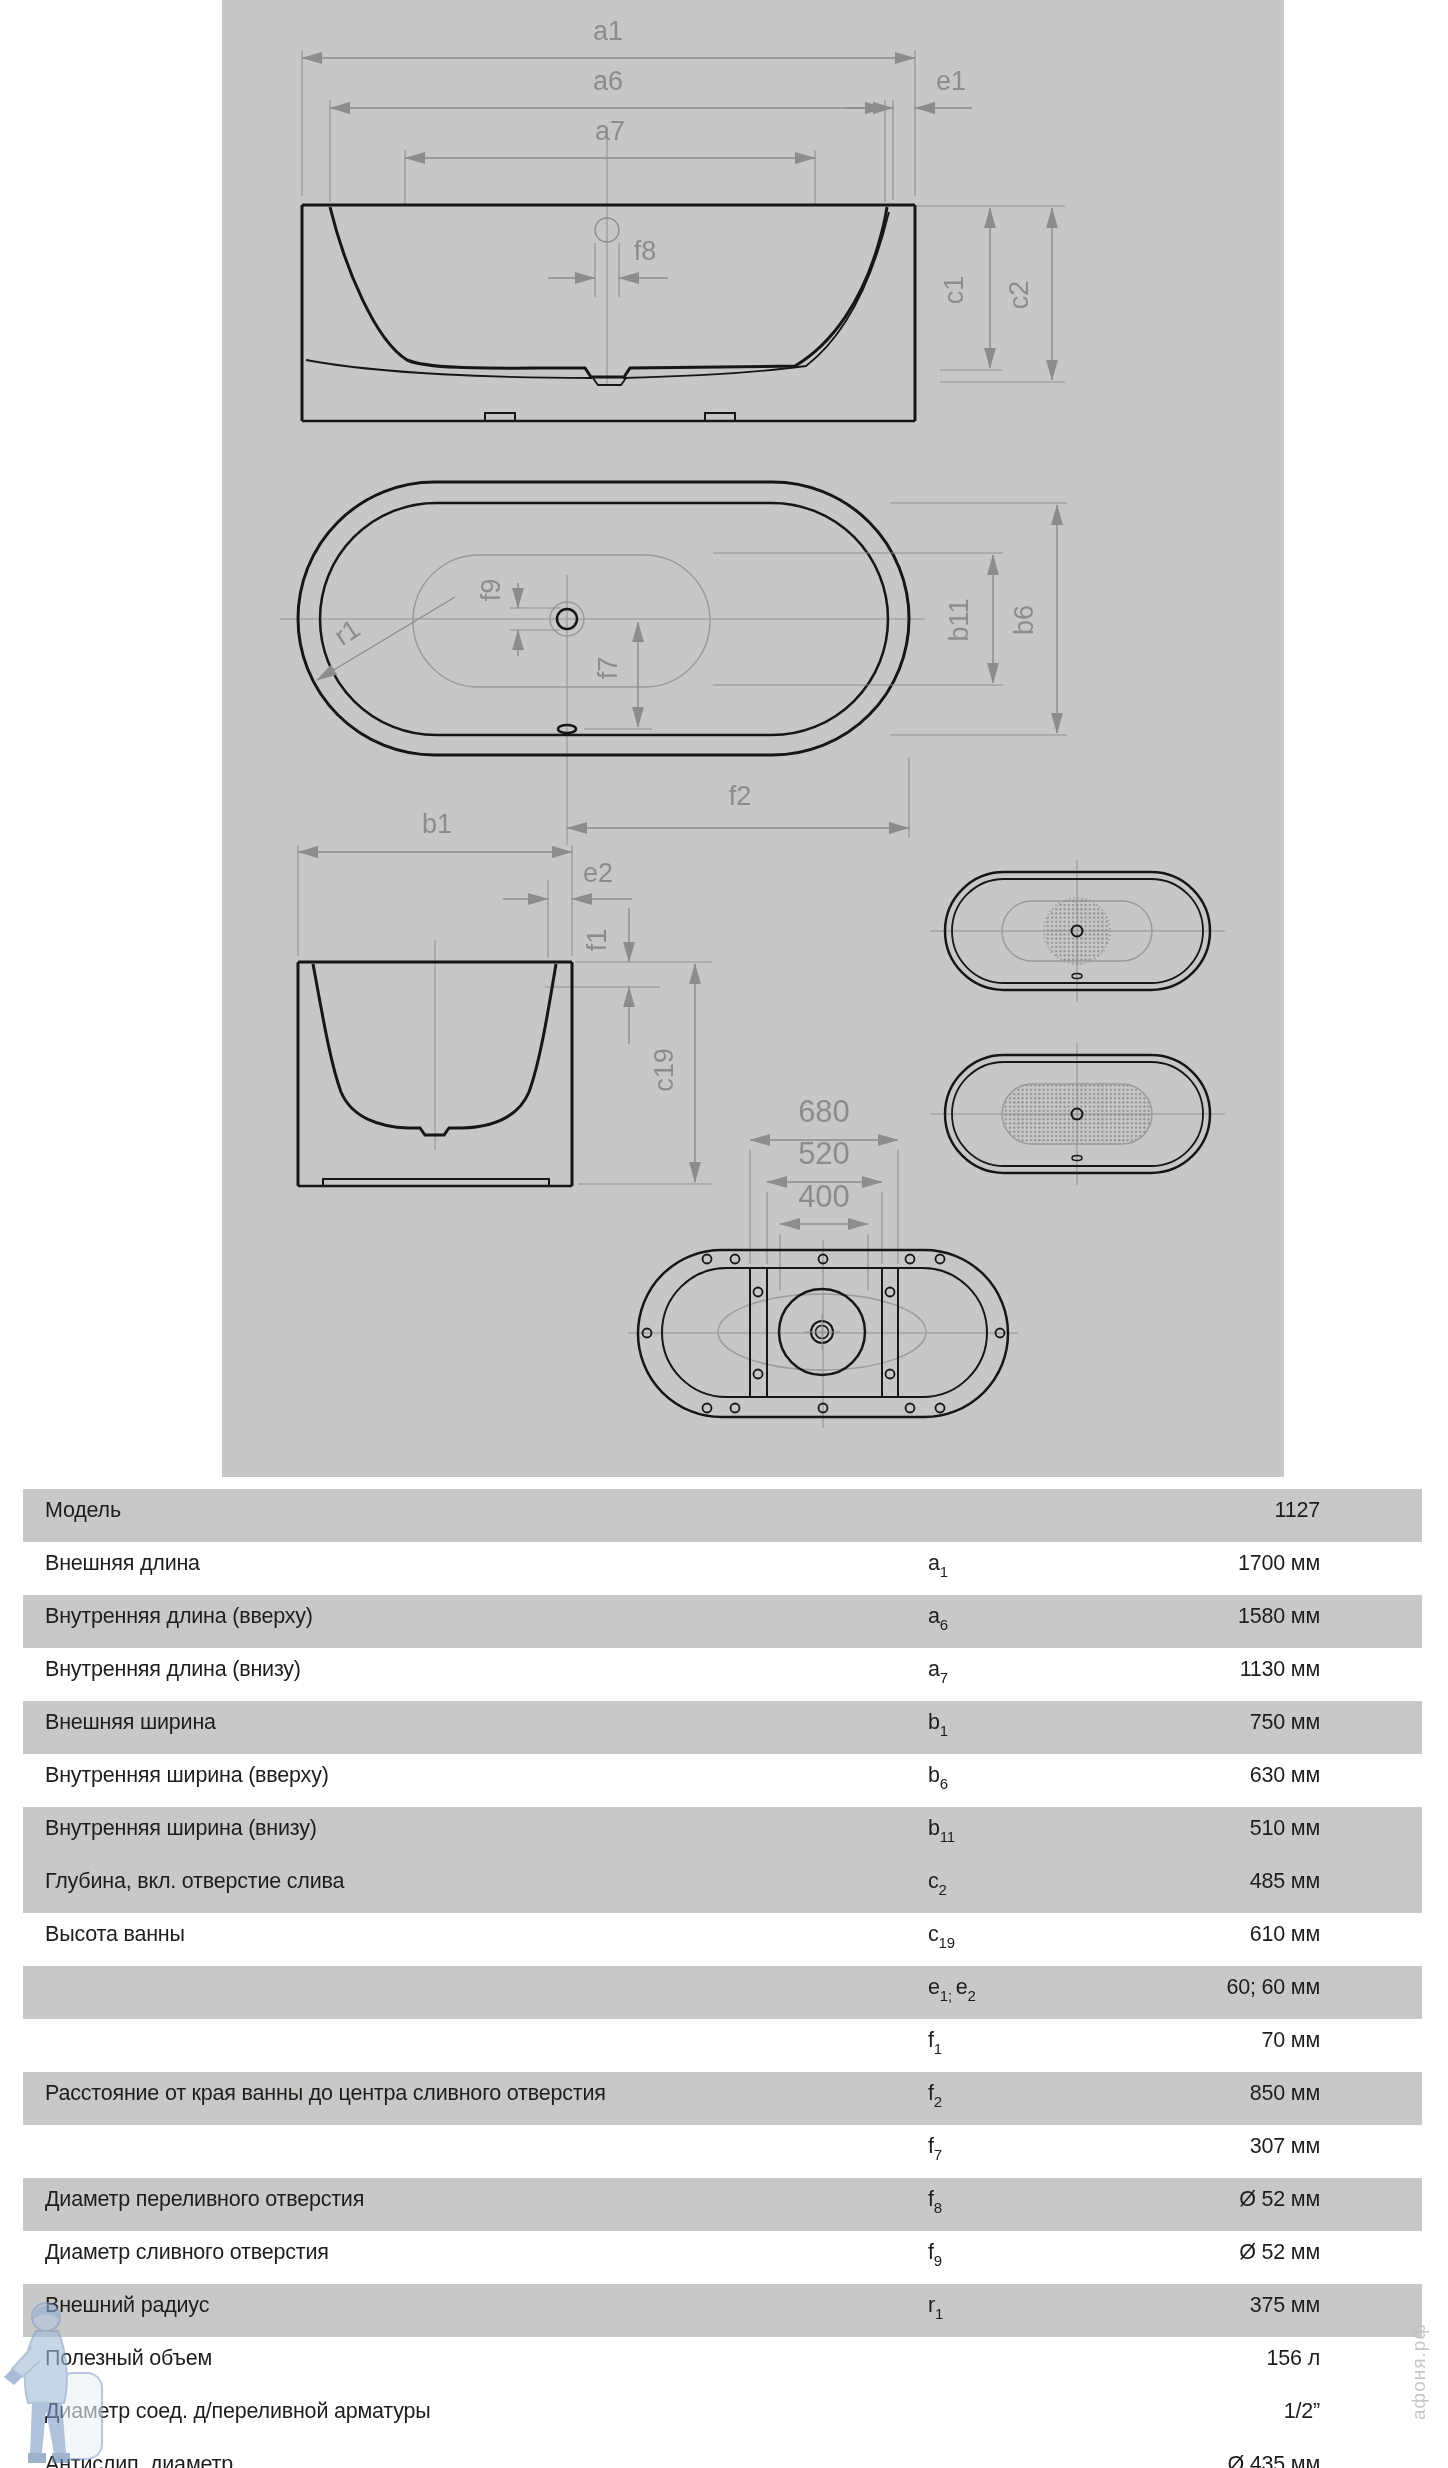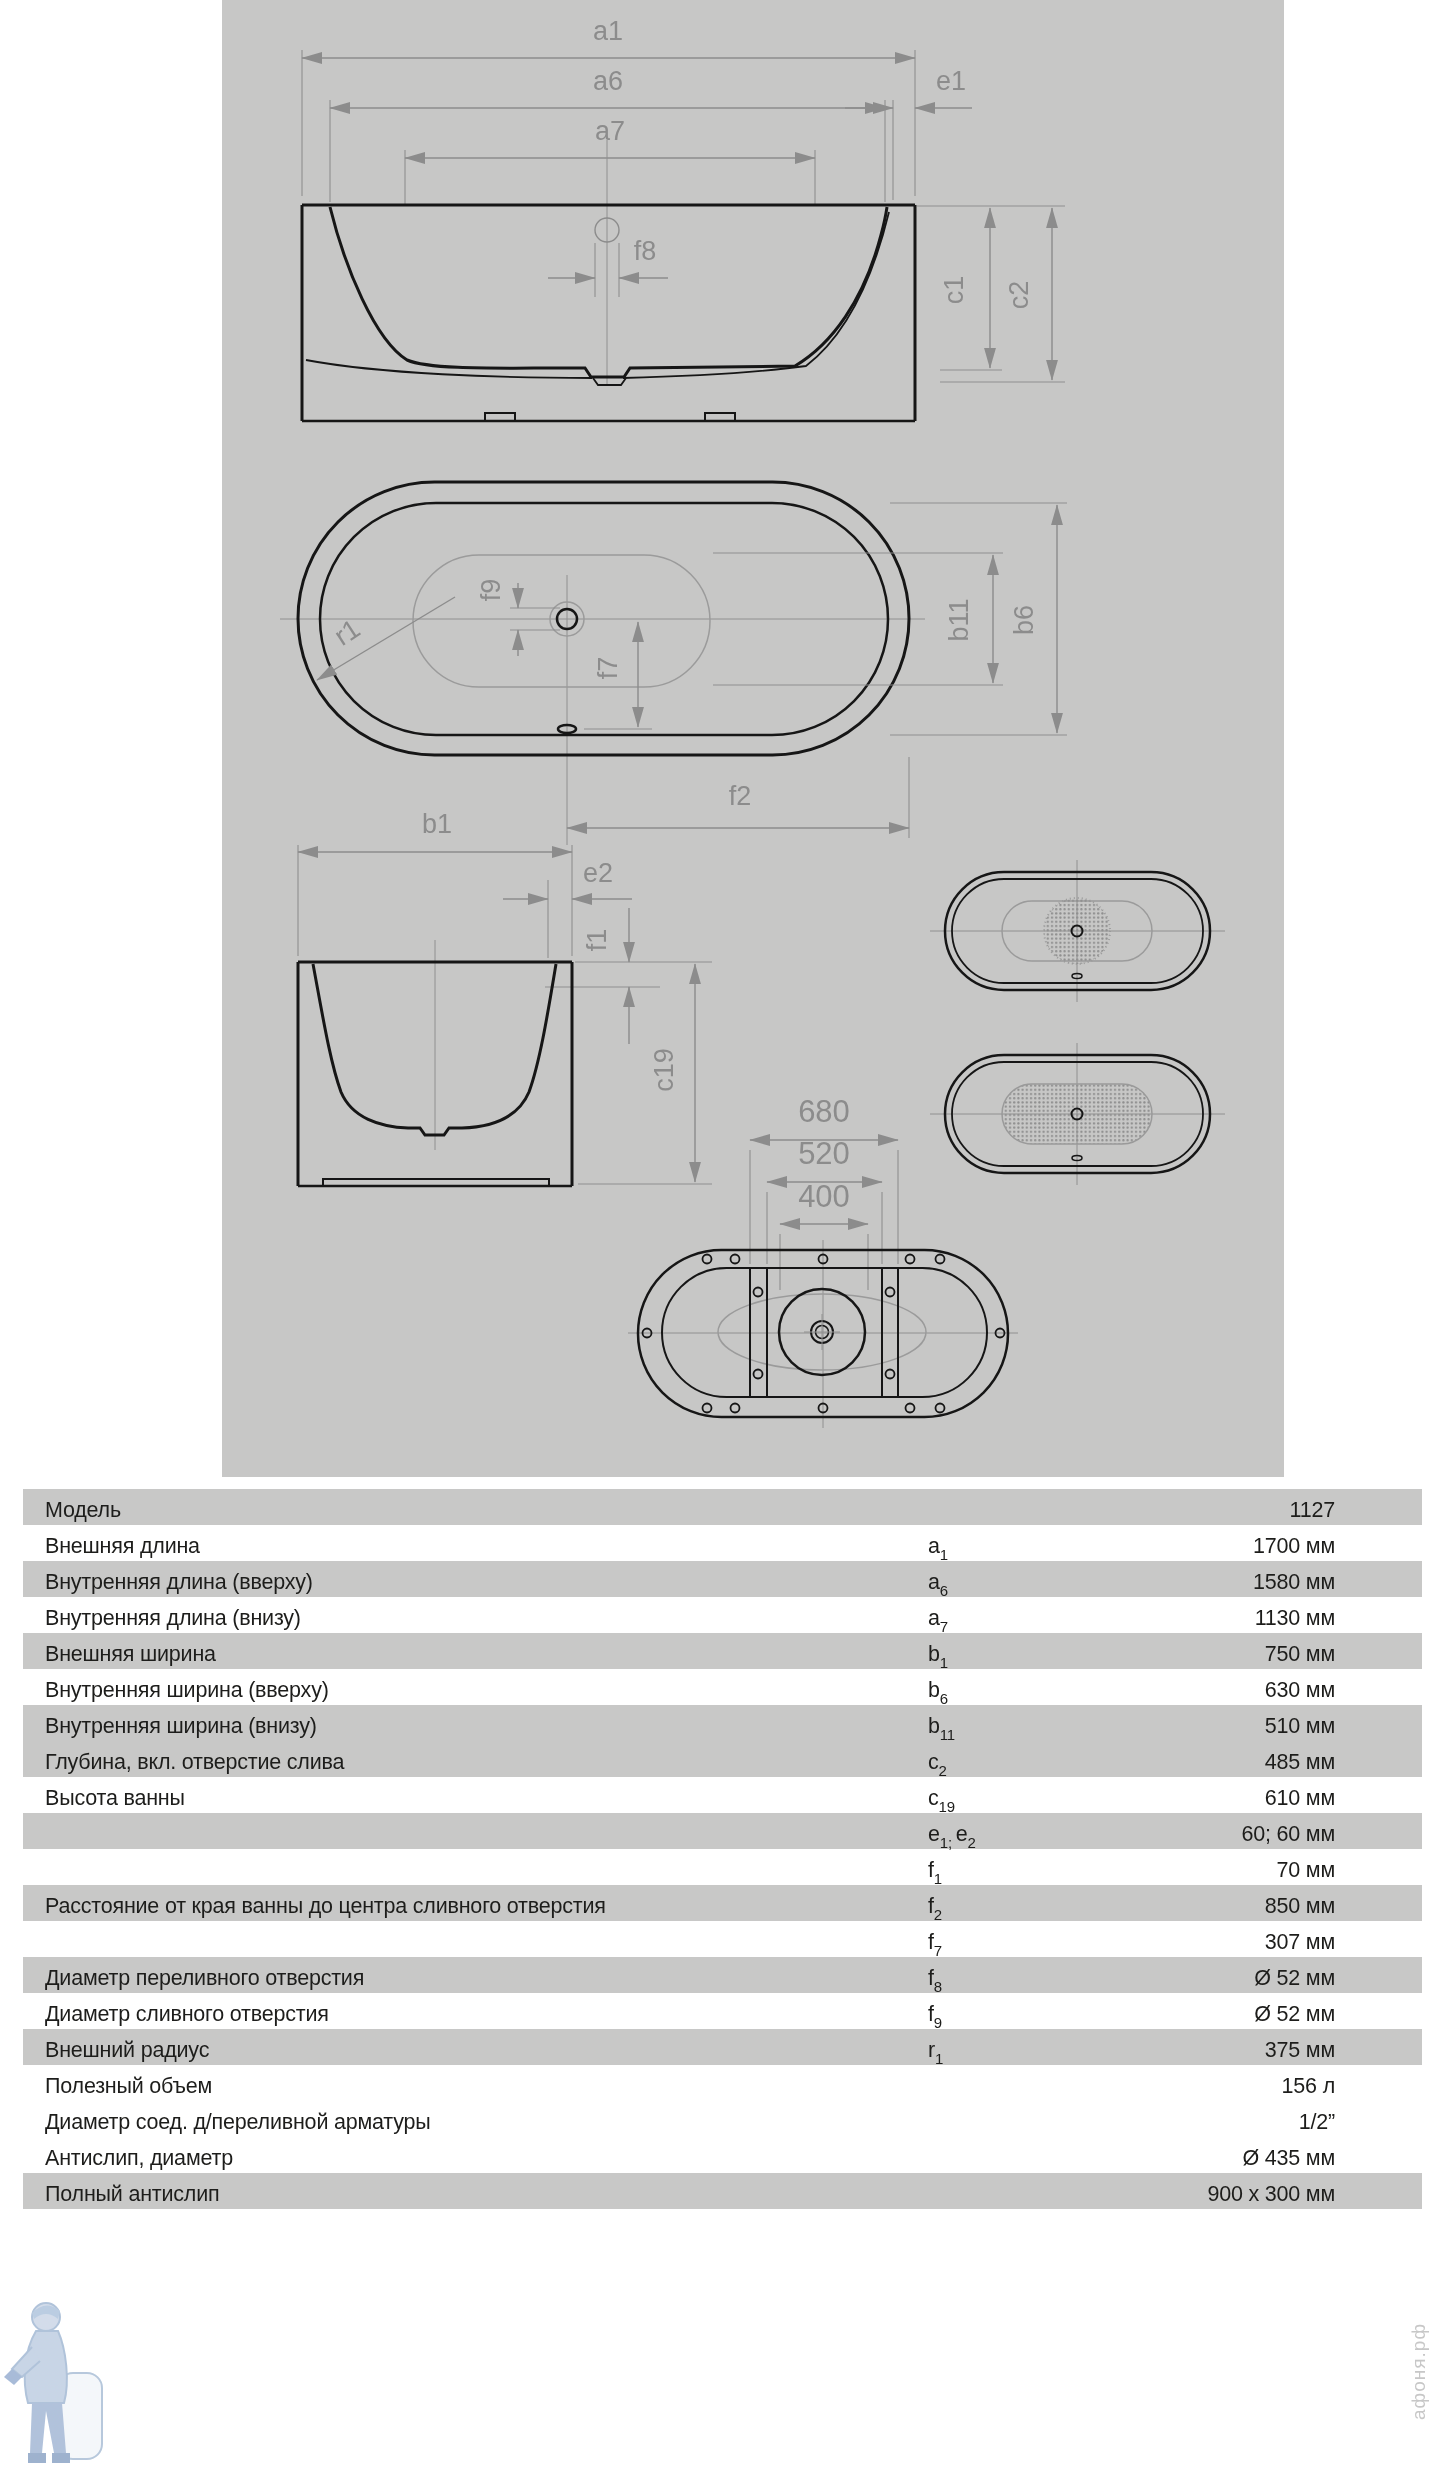--- a/index.html
+++ b/index.html
@@ -16,30 +16,30 @@
   .blk{stroke:#161616;fill:none;}
   .dim{stroke:#8c8c8c;fill:none;stroke-width:1.4;}
   .ext{stroke:#8c8c8c;fill:none;stroke-width:1.1;opacity:.95;}
   .lt {stroke:#9b9b9b;fill:none;stroke-width:1.5;}
   .cl {stroke:#909090;fill:none;stroke-width:1;}
   text.dimlbl{fill:#8c8c8c;font-size:27px;font-family:"Liberation Sans",sans-serif;text-anchor:middle;}
   text.dimnum{fill:#8c8c8c;font-size:31px;font-family:"Liberation Sans",sans-serif;text-anchor:middle;}
 
   
   .spec-table{position:absolute;left:23px;top:1489px;width:1399px;}
-  .srow{position:relative;height:36px;}
+  .srow{position:relative;height:53px;}
   .srow.shaded{background:#c8c8c7;}
   .t-label,.t-sym,.t-val{
     position:absolute;top:0;line-height:42.5px;font-size:21.5px;color:#1d1d1b;
     white-space:nowrap;letter-spacing:-0.2px;
   }
   .t-label{left:22px;}
   .t-sym{left:905px;}
   .t-sym sub{font-size:15px;vertical-align:-7px;line-height:0;}
-  .t-val{right:87px;text-align:center;}
+  .t-val{right:102px;text-align:center;}
 
   .wm-mascot{position:absolute;left:2px;top:2285px;opacity:.6;}
   .wm-right{
     position:absolute;left:1408px;top:2420px;width:170px;
     transform-origin:0 0;transform:rotate(-90deg);
     color:#c2c2c2;font-size:19px;letter-spacing:1px;opacity:.9;
   }
 </style>
 </head>
 <body>

